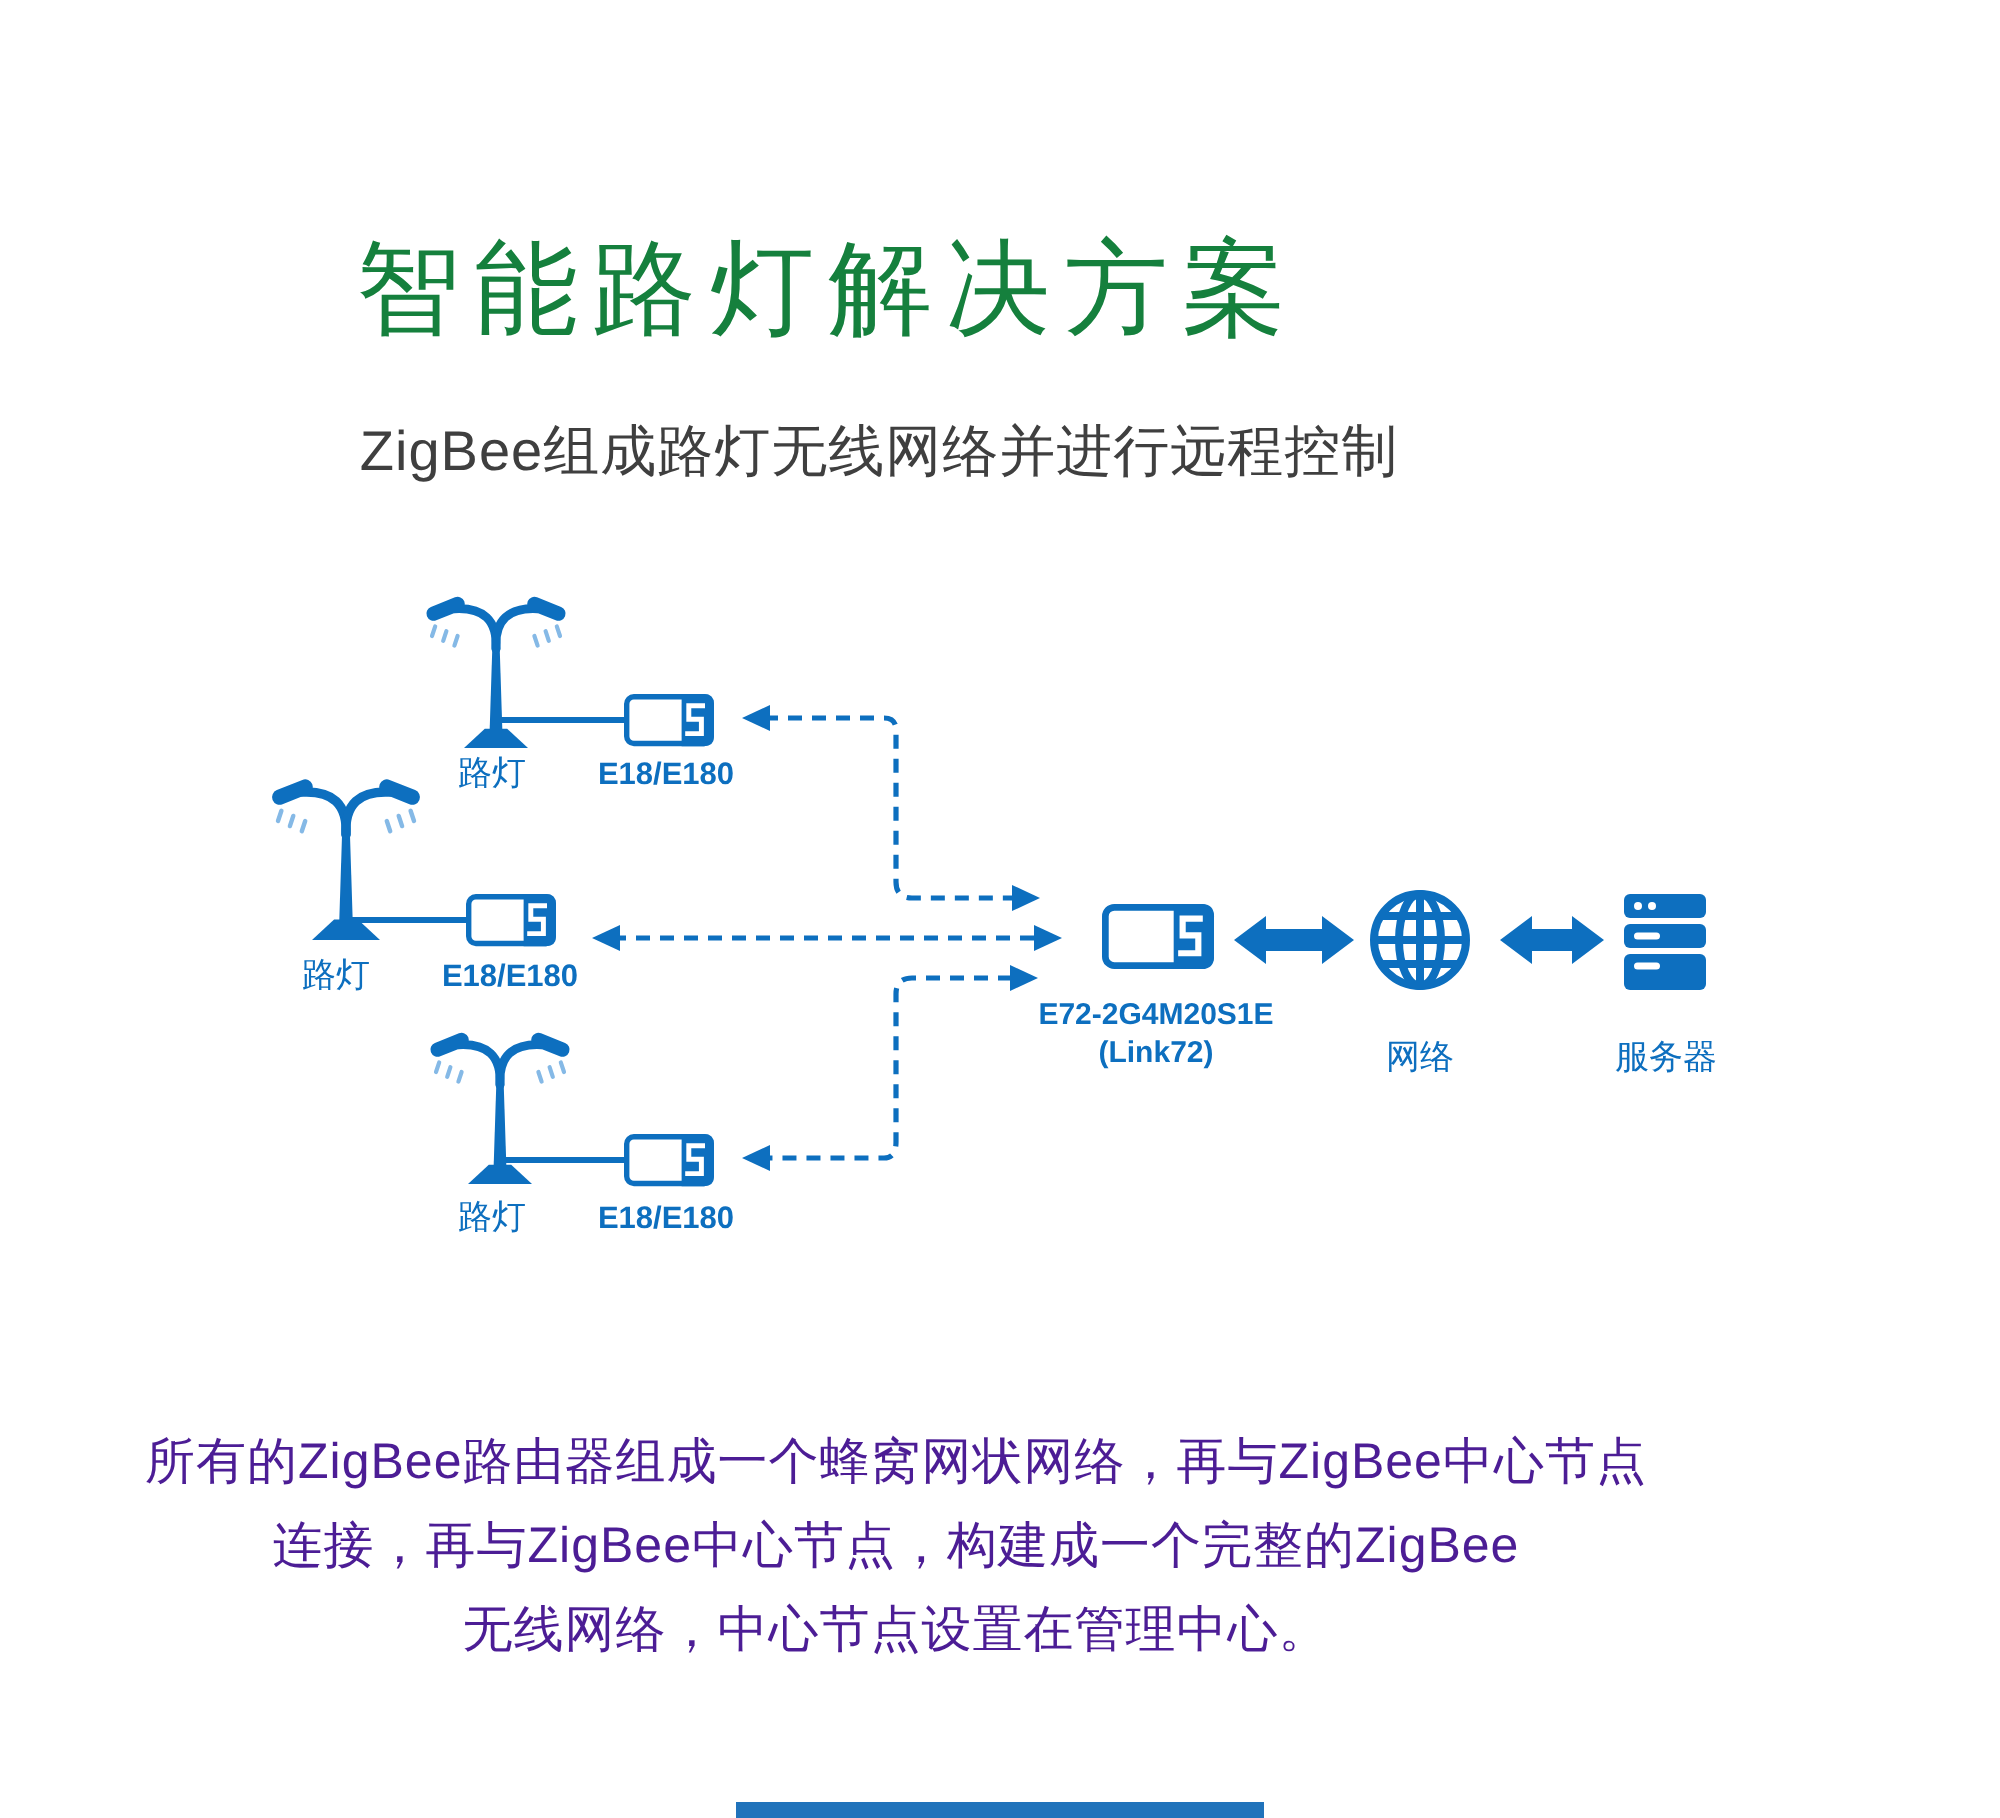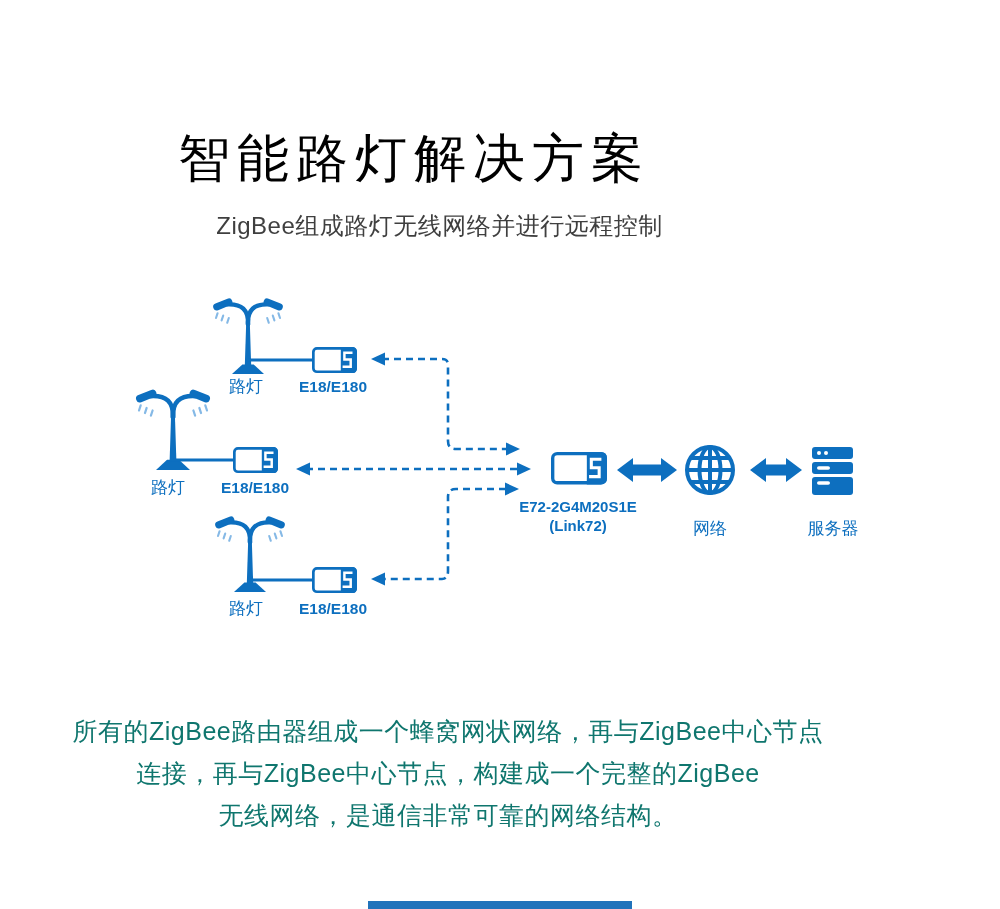--- a/index.html
+++ b/index.html
@@ -1,31 +1,31 @@
 <!DOCTYPE html>
 <html><head>
 <meta charset="utf-8">
 <style>
   html,body{margin:0;padding:0;}
   body{
     width:1000px;height:909px;position:relative;background:#ffffff;
     font-family:"Liberation Sans","DejaVu Sans",sans-serif;overflow:hidden;
   }
   .title{
-    position:absolute;top:127px;left:0;width:828px;text-align:center;
-    font-size:52px;line-height:62px;font-weight:500;color:#000000;letter-spacing:7px;
+    position:absolute;top:114px;left:0;width:828px;text-align:center;
+    font-size:52px;line-height:62px;font-weight:500;color:#15803d;letter-spacing:7px;
   }
   .subtitle{
     position:absolute;top:210px;left:0;width:879px;text-align:center;
-    font-size:24px;line-height:32px;font-weight:400;color:#3f3f3f;letter-spacing:0.5px;
+    font-size:28px;line-height:32px;font-weight:400;color:#3f3f3f;letter-spacing:0.5px;
   }
   .diagram{position:absolute;top:280px;left:0;}
   .desc{
     position:absolute;top:710px;left:0;width:896px;text-align:center;
-    font-size:25px;line-height:42px;color:#0f766e;letter-spacing:0.5px;
+    font-size:25px;line-height:42px;color:#4c1d95;letter-spacing:0.5px;
   }
   .accent-bar{
     position:absolute;bottom:0;left:368px;width:264px;height:8px;background:#2173bb;
   }
   
   .blue-f{fill:#0d6fbf;}
   .blue-s{stroke:#0d6fbf;fill:none;}
   .dash{stroke:#0d6fbf;stroke-width:2.6;fill:none;stroke-dasharray:7 5;}
   .conn{stroke:#0d6fbf;stroke-width:3;}
   .dlabel-cn{font:400 17px "Liberation Sans","DejaVu Sans",sans-serif;fill:#0d6fbf;}
@@ -138,16 +138,16 @@
   <text class="dlabel-en" style="font-size:15px" x="578" y="232" text-anchor="middle">E72-2G4M20S1E</text>
   <text class="dlabel-en" style="font-size:15px" x="578" y="251" text-anchor="middle">(Link72)</text>
 
   <text class="dlabel-cn" x="710" y="254" text-anchor="middle">网络</text>
   <text class="dlabel-cn" x="833" y="254" text-anchor="middle">服务器</text>
 </svg>
 
 <div class="desc">
   <div>所有的ZigBee路由器组成一个蜂窝网状网络，再与ZigBee中心节点</div>
   <div>连接，再与ZigBee中心节点，构建成一个完整的ZigBee</div>
-  <div>无线网络，是通信非常可靠的网络结构。</div>
+  <div>无线网络，中心节点设置在管理中心。</div>
 </div>
 
 <div class="accent-bar"></div>
 
 </body></html>

